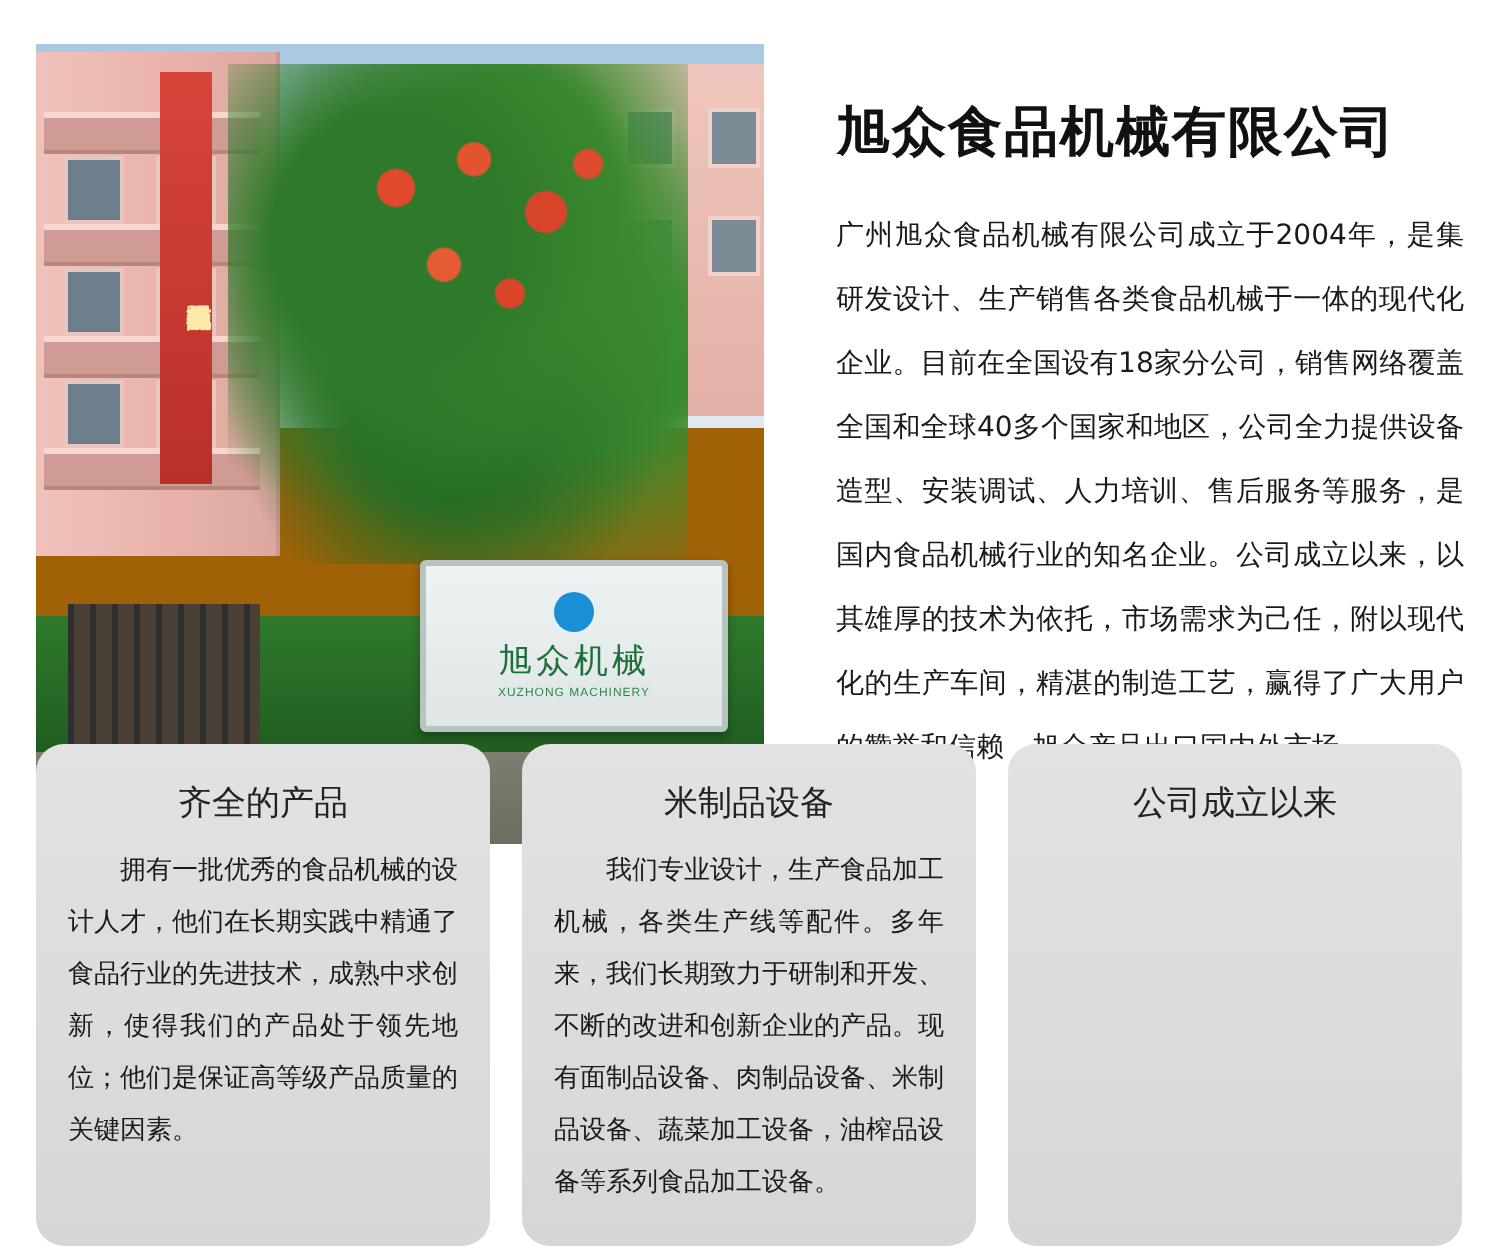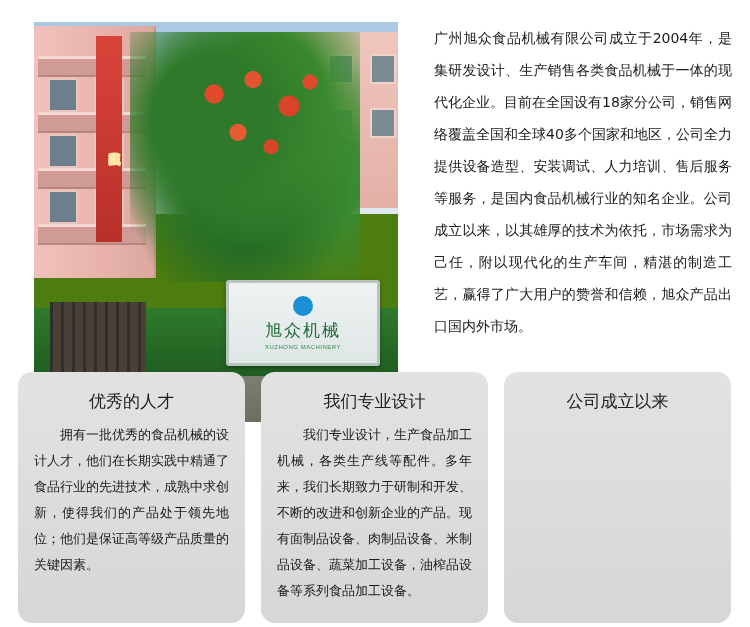--- a/index.html
+++ b/index.html
@@ -30,23 +30,22 @@
     height: 322px;
     display: flex;
   }
 
   
   .photo {
     position: relative;
     width: 364px;
     height: 400px;
     overflow: hidden;
-    background: #4d7c0f;
+    background: #a16207;
     flex: 0 0 364px;
-    margin-left: 16px;
   }
   .sky {
     position: absolute; left: 0; top: 0; width: 100%; height: 48%;
     background: linear-gradient(to bottom, #a9c8e2 0%, #cfe0ee 60%, #dfe9f0 100%);
   }
   .building-left {
     position: absolute; left: 0; top: 4px; width: 120px; height: 252px;
     background: linear-gradient(to right, #f0c2bb 0%, #e9b3ab 55%, #dba79f 100%);
     border-right: 2px solid #c99a92;
   }
@@ -235,34 +234,35 @@
       <div class="ground"></div>
       <div class="gate"></div>
       <div class="sign">
         <div class="logo-dot"></div>
         <div class="sign-cn">旭众机械</div>
         <div class="sign-en">XUZHONG MACHINERY</div>
       </div>
     </div>
 
     <div class="intro">
+      <div class="intro-title">旭众食品机械有限公司</div>
       <div class="intro-body">广州旭众食品机械有限公司成立于2004年，是集研发设计、生产销售各类食品机械于一体的现代化企业。目前在全国设有18家分公司，销售网络覆盖全国和全球40多个国家和地区，公司全力提供设备造型、安装调试、人力培训、售后服务等服务，是国内食品机械行业的知名企业。公司成立以来，以其雄厚的技术为依托，市场需求为己任，附以现代化的生产车间，精湛的制造工艺，赢得了广大用户的赞誉和信赖，旭众产品出口国内外市场。</div>
     </div>
 
   </div>
 
   <div class="cards">
 
     <div class="card">
-      <div class="card-title">优秀的人才</div>
+      <div class="card-title">齐全的产品</div>
       <div class="card-text">拥有一批优秀的食品机械的设计人才，他们在长期实践中精通了食品行业的先进技术，成熟中求创新，使得我们的产品处于领先地位；他们是保证高等级产品质量的关键因素。</div>
     </div>
 
     <div class="card">
-      <div class="card-title">我们专业设计</div>
+      <div class="card-title">米制品设备</div>
       <div class="card-text">我们专业设计，生产食品加工机械，各类生产线等配件。多年来，我们长期致力于研制和开发、不断的改进和创新企业的产品。现有面制品设备、肉制品设备、米制品设备、蔬菜加工设备，油榨品设备等系列食品加工设备。</div>
     </div>
 
     <div class="card">
       <div class="card-title">公司成立以来</div>
     </div>
 
   </div>
 
 </div>

